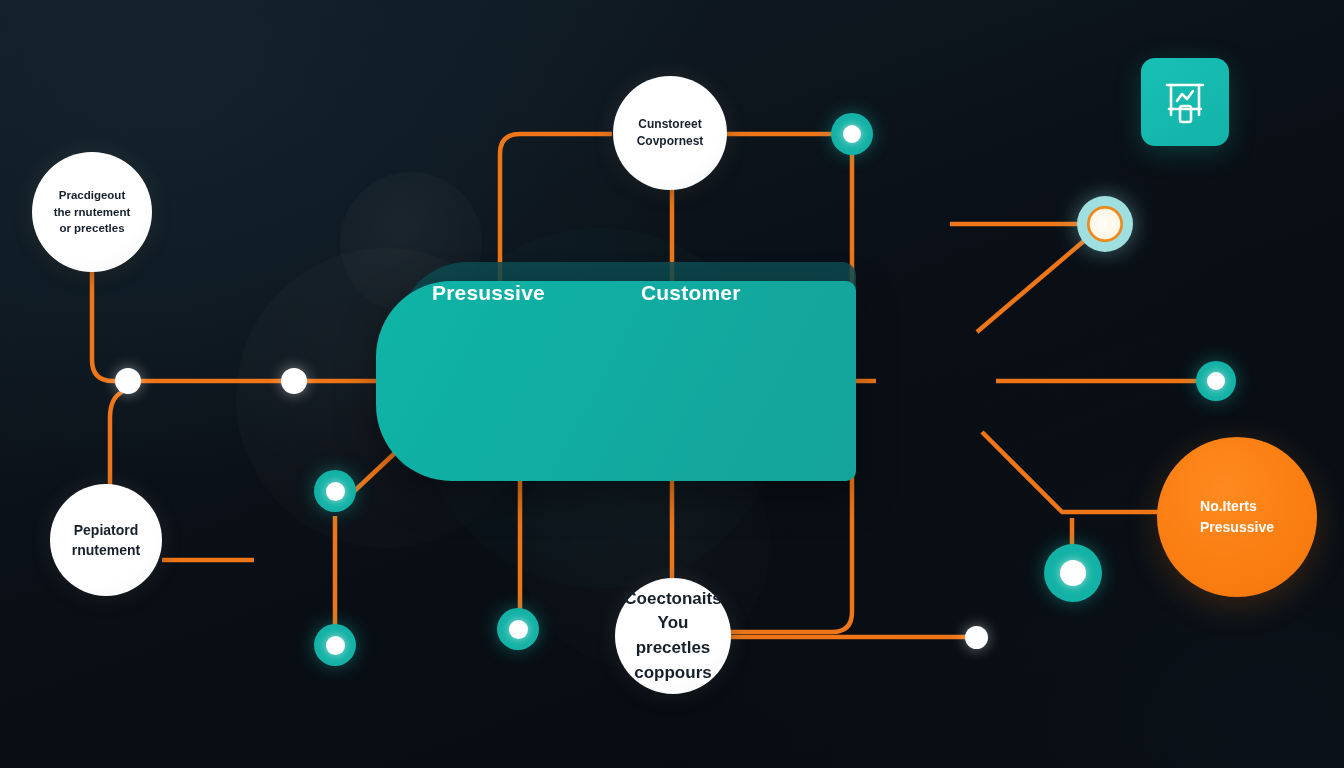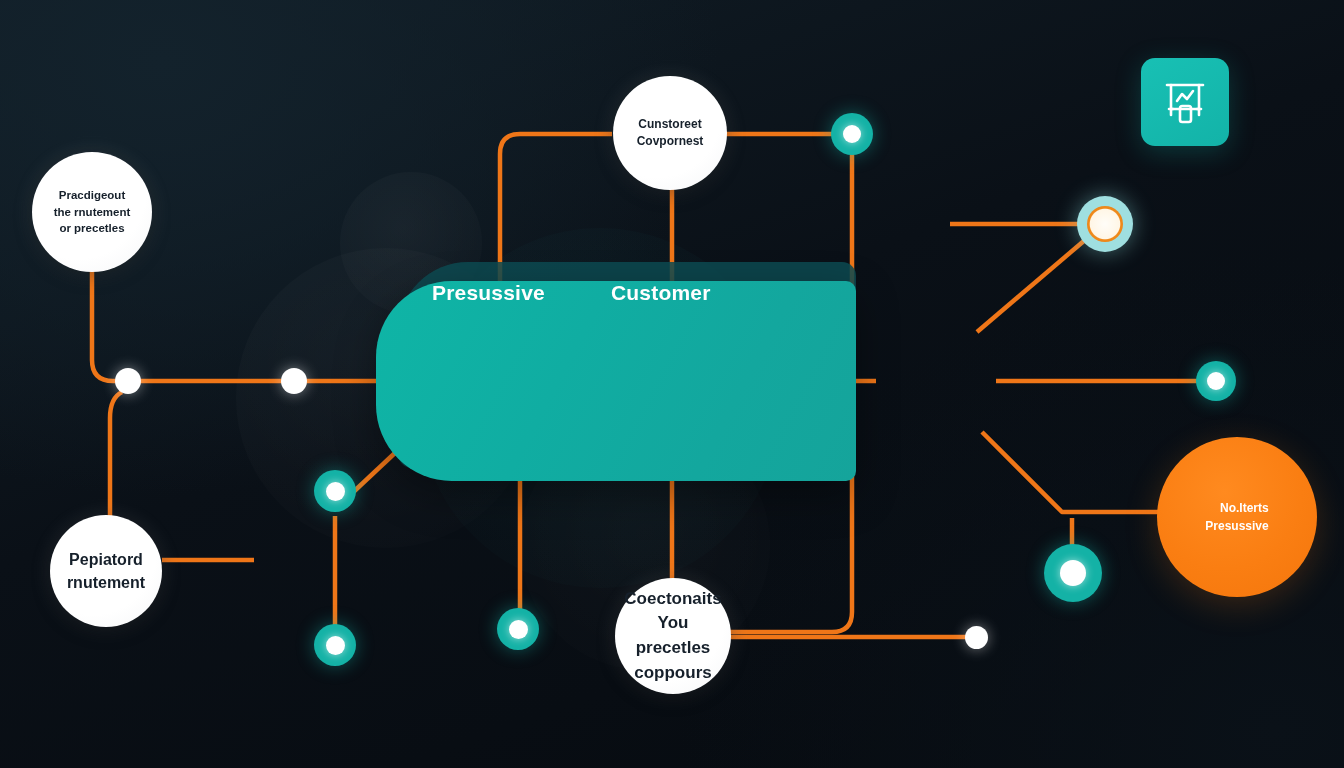--- a/index.html
+++ b/index.html
@@ -64,21 +64,21 @@
     box-shadow: 0 14px 40px rgba(0,0,0,.35);
   }
   .panel-label {
     color: #ffffff;
     font-size: 21px;
     font-weight: bold;
     letter-spacing: .2px;
     white-space: nowrap;
   }
   .panel-label.first { margin-left: 56px; }
-  .panel-label.second { margin-left: 66px; }
+  .panel-label.second { margin-left: 96px; }
 
   
   .wcircle {
     position: absolute;
     border-radius: 50%;
     background: radial-gradient(circle at 38% 32%, #ffffff 0%, #ffffff 62%, #f4f5f7 100%);
     box-shadow: 0 0 24px rgba(255,255,255,.10), 0 4px 18px rgba(0,0,0,.35);
     display: flex;
     align-items: center;
     justify-content: center;
@@ -94,23 +94,23 @@
 
   
   .ocircle {
     position: absolute;
     border-radius: 50%;
     background: radial-gradient(circle at 42% 34%, #ff8a1f 0%, #fa7e12 55%, #f4760c 100%);
     box-shadow: 0 8px 34px rgba(250,126,18,.20);
     display: flex;
     align-items: center;
     justify-content: center;
-    text-align: right;
+    text-align: left;
     color: #ffffff;
-    font-size: 12px;
+    font-size: 14px;
     font-weight: bold;
     line-height: 1.5;
   }
   .ocircle .txt { filter: blur(.2px); }
 
   
   .dot {
     position: absolute;
     border-radius: 50%;
     box-sizing: border-box;
@@ -228,21 +228,21 @@
     </div>
   </div>
 
   <div class="wcircle" style="left:613px; top:76px; width:114px; height:114px; font-size:12px;">
     <div class="txt">
       <div>Cunstoreet</div>
       <div>Covpornest</div>
     </div>
   </div>
 
-  <div class="wcircle" style="left:50px; top:515px; width:112px; height:112px; font-size:16px;">
+  <div class="wcircle" style="left:50px; top:484px; width:112px; height:112px; font-size:14px;">
     <div class="txt">
       <div>Pepiatord</div>
       <div>rnutement</div>
     </div>
   </div>
 
   <div class="wcircle" style="left:615px; top:578px; width:116px; height:116px; font-size:17px;">
     <div class="txt">
       <div>Coectonaits</div>
       <div>You precetles</div>

